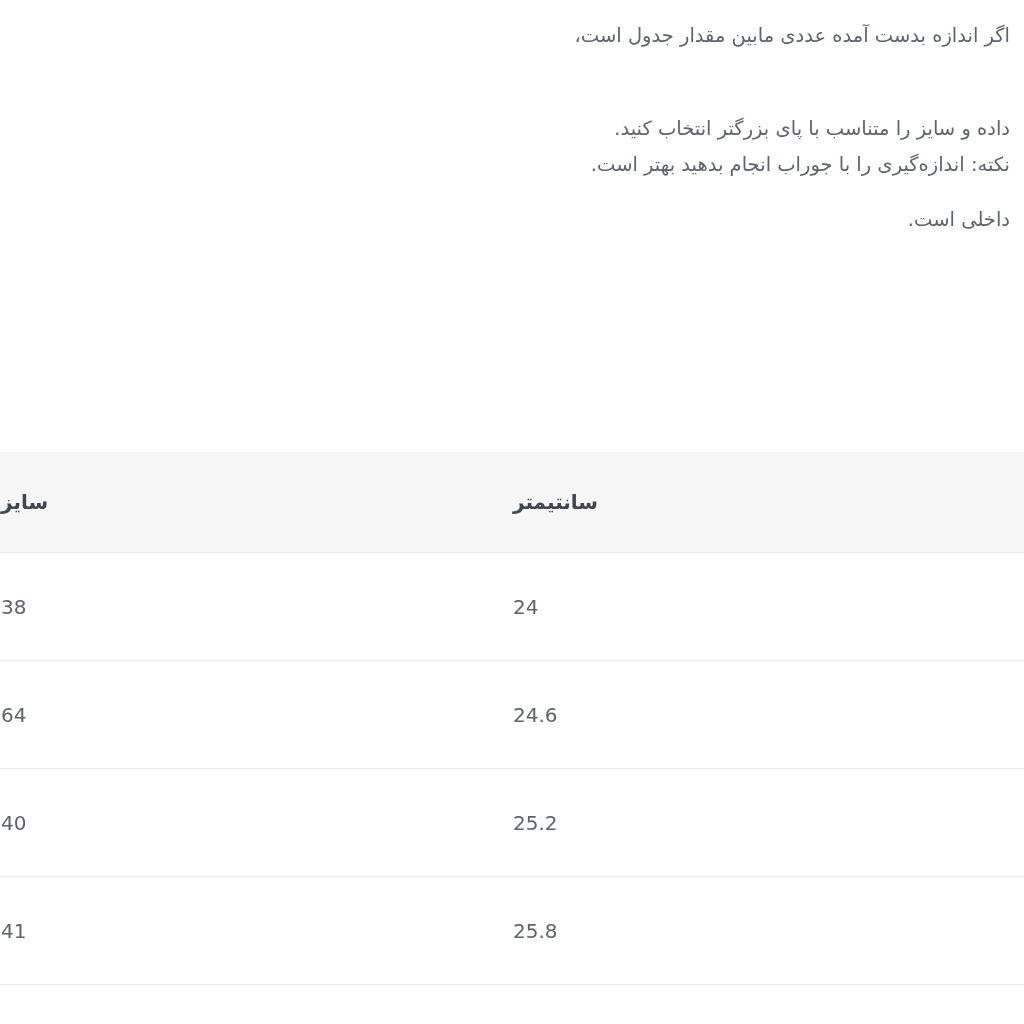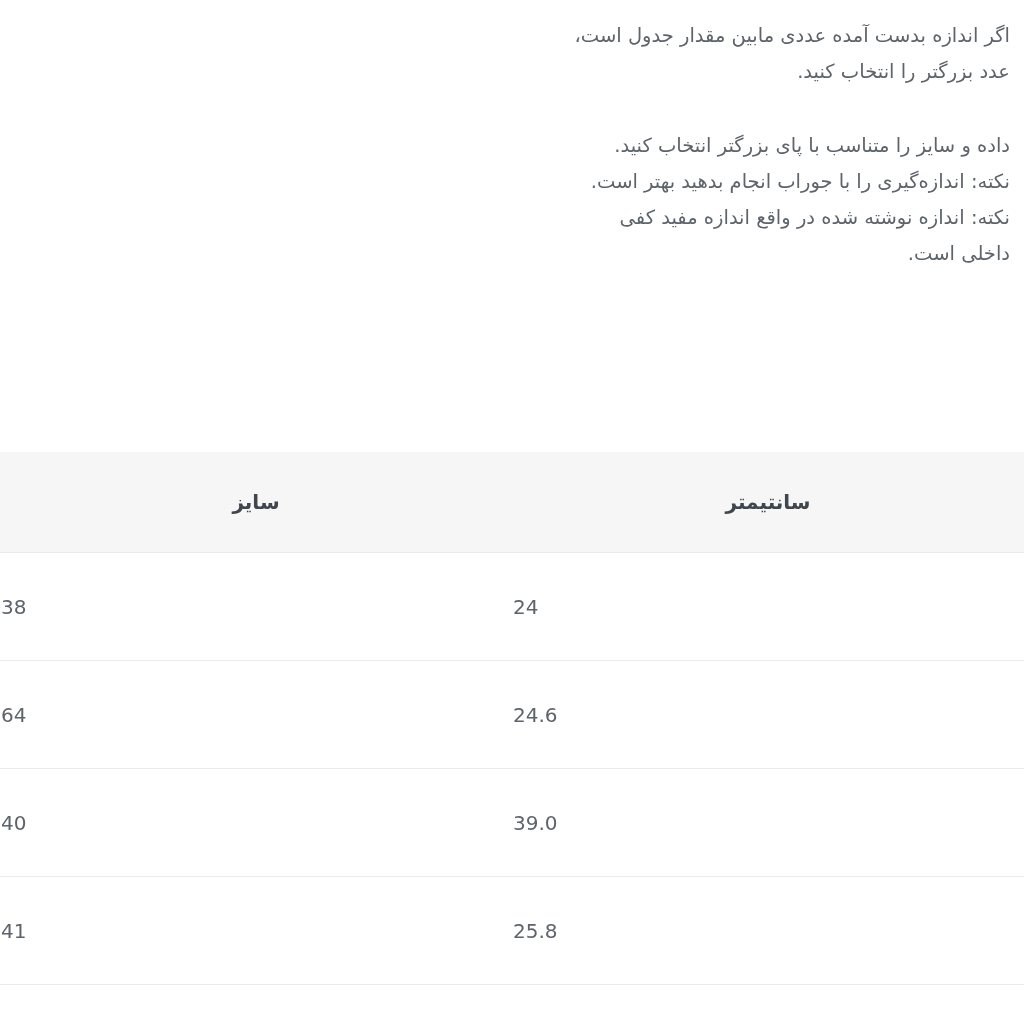--- a/index.html
+++ b/index.html
@@ -48,21 +48,21 @@
     width: 1024px;
     border-collapse: collapse;
     direction: rtl;
     table-layout: fixed;
   }
   table.size-table thead th {
     background: #f6f6f7;
     color: #3f464d;
     font-size: 20px;
     font-weight: bold;
-    text-align: center;
+    text-align: left;
     height: 98px;
     vertical-align: middle;
     border: none;
   }
   table.size-table tbody td {
     font-size: 20px;
     color: #5d646b;
     text-align: left;
     height: 105px;
     vertical-align: middle;
@@ -76,26 +76,26 @@
   .col-size { width: 50%; }
 </style>
 </head>
 <body>
 
 <div class="page">
 
   <div class="notes">
     <p class="note-para">
       <span class="note-line">اگر اندازه بدست آمده عددی مابین مقدار جدول است،</span><br>
-      <span class="note-line">عدد بزرگتر را انتخاب کنید.</span><br>
+      <br>
       <br>
       <br>
       <span class="note-line">داده و سایز را متناسب با پای بزرگتر انتخاب کنید.</span><br>
       <span class="note-line">نکته: اندازه‌گیری را با جوراب انجام بدهید بهتر است.</span><br>
-      <span class="note-line">نکته: اندازه نوشته شده در واقع اندازه مفید کفی</span><br>
+      <br>
       <span class="note-line">داخلی است.</span>
     </p>
   </div>
 
   <div class="table-wrap">
     <table class="size-table">
       <thead>
         <tr>
           <th class="col-cm">سانتیمتر</th>
           <th class="col-size">سایز</th>
@@ -104,21 +104,21 @@
       <tbody>
         <tr>
           <td>24</td>
           <td>38</td>
         </tr>
         <tr>
           <td>24.6</td>
           <td>64</td>
         </tr>
         <tr>
-          <td>39.0</td>
+          <td>25.2</td>
           <td>40</td>
         </tr>
         <tr>
           <td>25.8</td>
           <td>41</td>
         </tr>
       </tbody>
     </table>
   </div>
 

